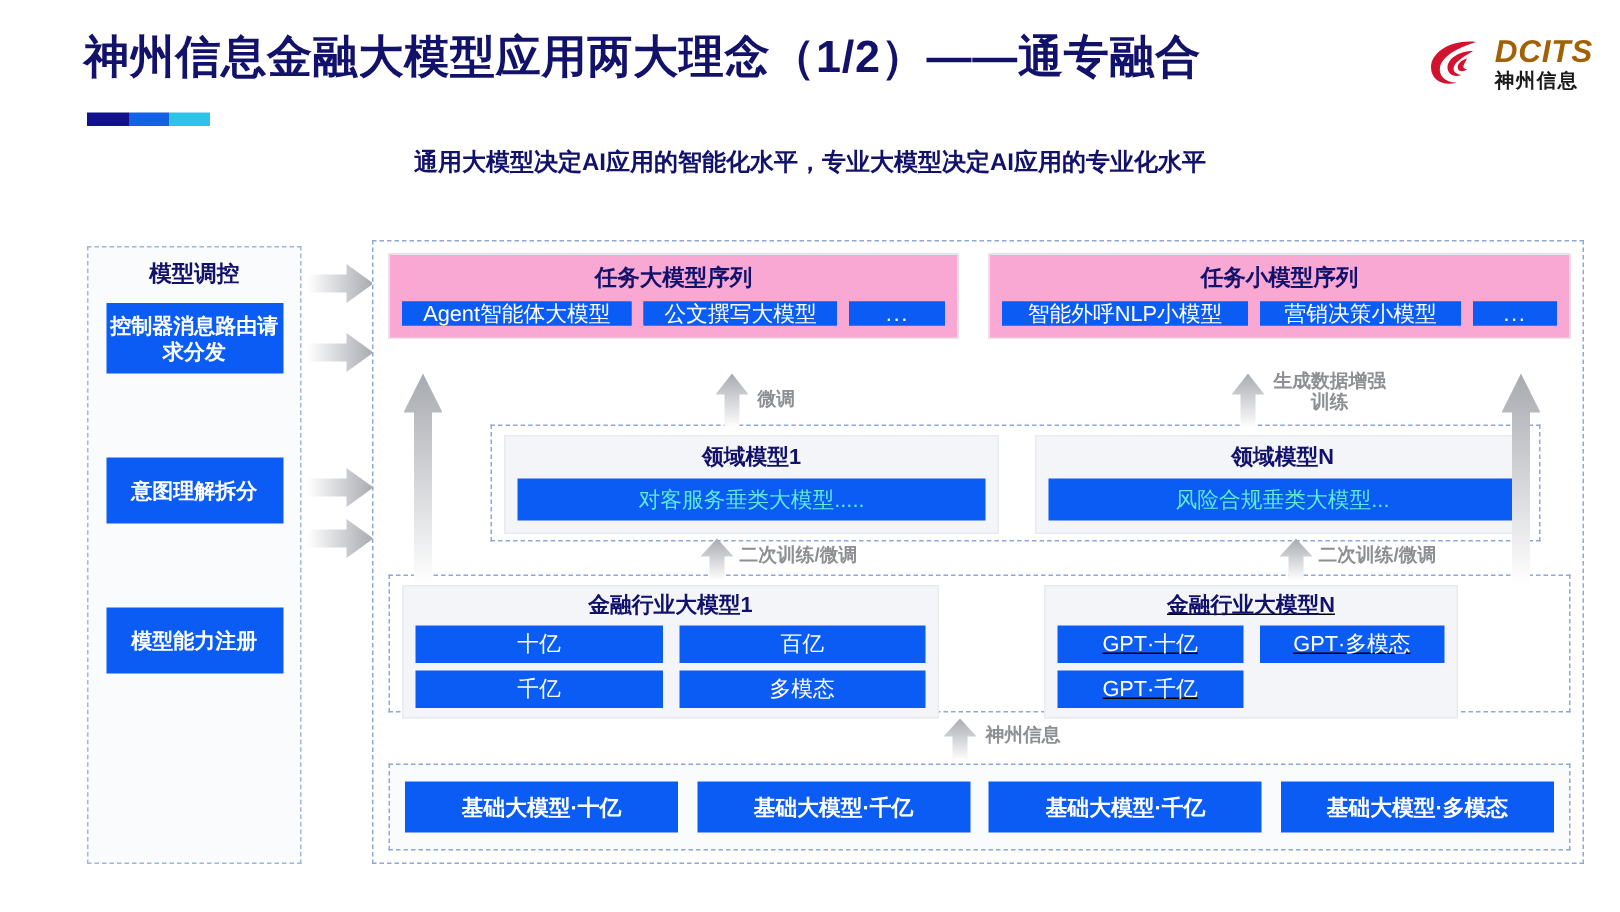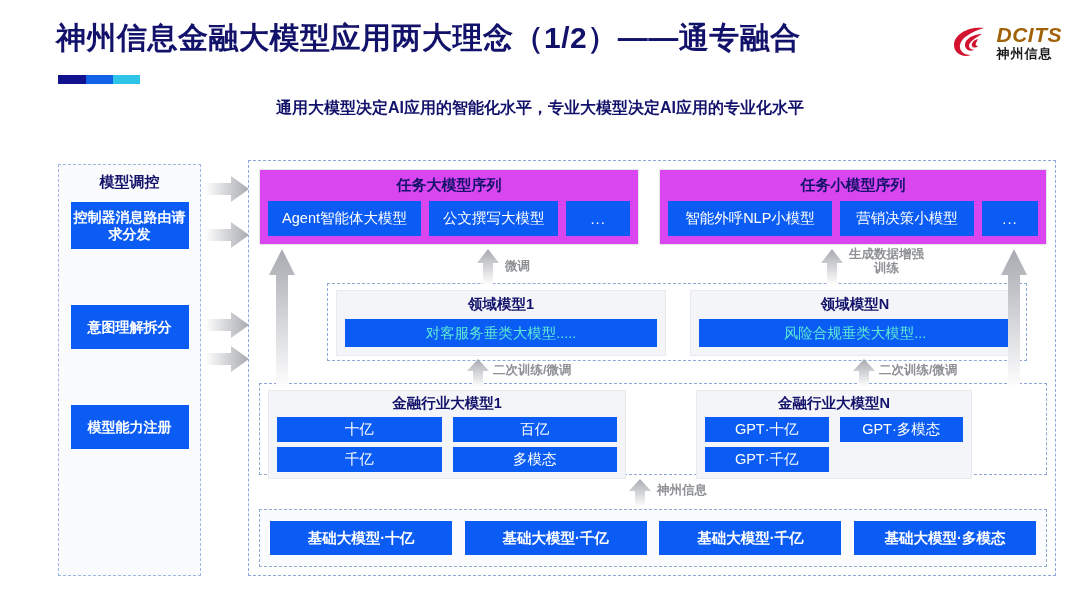--- a/index.html
+++ b/index.html
@@ -59,28 +59,28 @@
   .harrow { position: absolute; width: 44px; height: 26px; }
 
   
   .main-panel {
     position: absolute; left: 248px; top: 160px; width: 808px; height: 416px;
     border: 1.5px dashed #8fa8d8; background: #ffffff;
   }
 
   
   .series-box {
-    position: absolute; background: #d946ef; border: 1px solid #e4e6ea;
+    position: absolute; background: #f9a8d4; border: 1px solid #e4e6ea;
     padding-top: 6px;
   }
   .series-title { text-align: center; font-size: 15px; font-weight: bold; color: #13126b; margin-bottom: 6px; }
   .chip-row { display: flex; gap: 8px; padding: 0 8px 8px 8px; }
   .chip {
     background: #0a5cf5; color: #fff; font-size: 14.5px;
-    height: 35px; display: flex; align-items: center; justify-content: center;
+    height: 16px; display: flex; align-items: center; justify-content: center;
     white-space: nowrap; border: 1px solid #0a5cf5;
   }
   .chip.dots { font-size: 15px; letter-spacing: 1px; }
 
   
   .domain-wrap {
     position: absolute; left: 78px; top: 122px; width: 700px; height: 78px;
     border: 1.5px dashed #8fa8d8;
   }
   .domain-box {
@@ -234,21 +234,21 @@
     <div class="industry-wrap">
       <div class="industry-box" style="left:8px; width:358px;">
         <div class="industry-title">金融行业大模型1</div>
         <div class="grid2">
           <div class="gchip">十亿</div>
           <div class="gchip">百亿</div>
           <div class="gchip">千亿</div>
           <div class="gchip">多模态</div>
         </div>
       </div>
-      <div class="industry-box" style="left:436px; width:276px;">
+      <div class="industry-box" style="left:436px; width:276px;text-decoration:underline;">
         <div class="industry-title">金融行业大模型N</div>
         <div class="grid2">
           <div class="gchip">GPT·十亿</div>
           <div class="gchip">GPT·多模态</div>
           <div class="gchip">GPT·千亿</div>
         </div>
       </div>
     </div>
 
     <div class="base-wrap">

